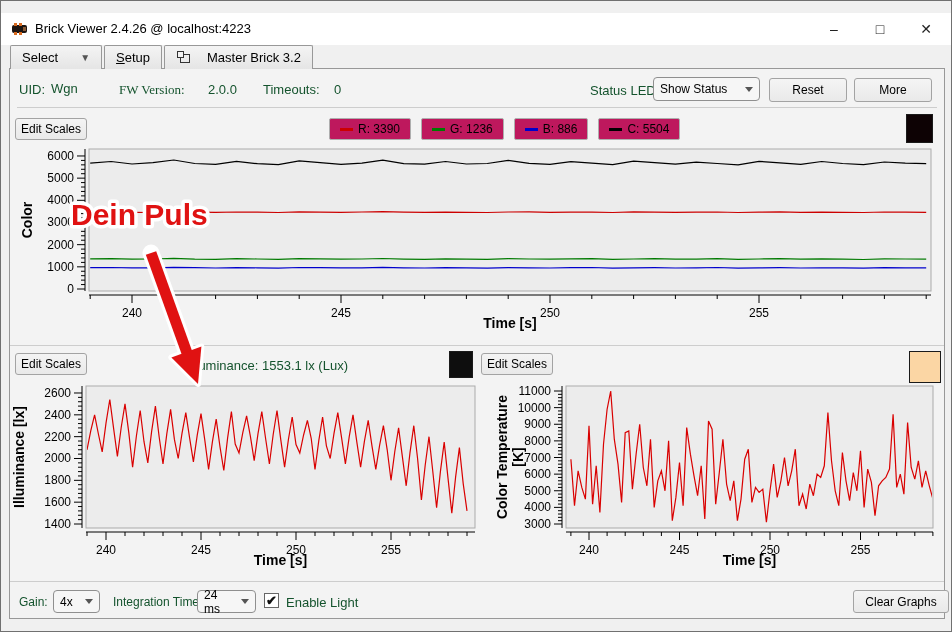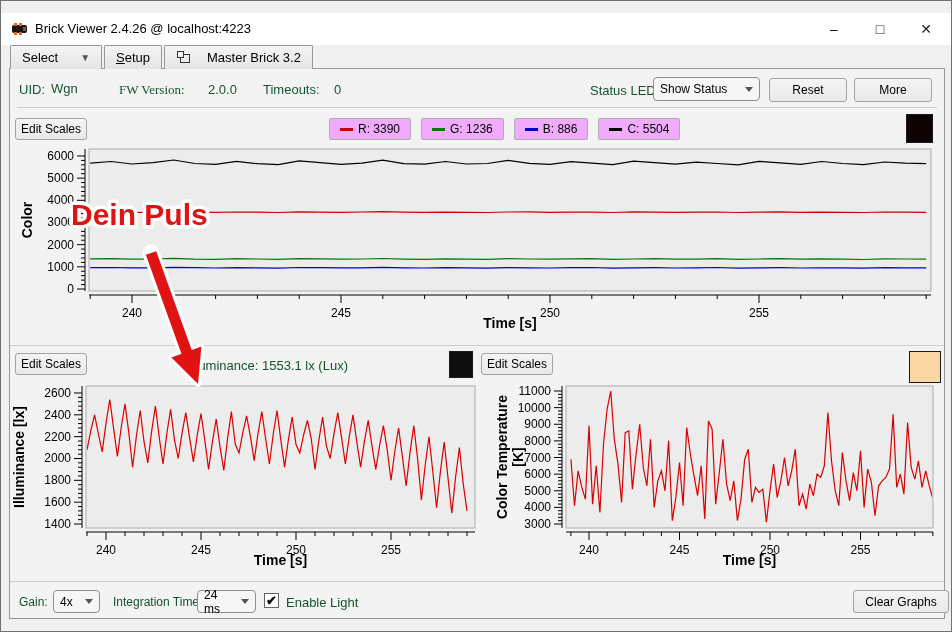--- a/index.html
+++ b/index.html
@@ -16,21 +16,21 @@
   .tab .caret{font-size:10px;color:#555;margin-left:6px;}
   .pane{position:absolute;left:8px;top:67px;width:936px;height:551px;border:1px solid #989898;background:#f3f3f3;box-sizing:border-box;}
   .lbl{position:absolute;font-size:13px;color:#14532d;white-space:nowrap;}
   .btn{position:absolute;background:linear-gradient(#f4f4f4,#e9e9e9);border:1px solid #a3a3a3;border-radius:3px;
        font-size:12px;color:#000;display:flex;align-items:center;justify-content:center;box-sizing:border-box;}
   .combo{position:absolute;background:#f6f6f6;border:1px solid #8f8f8f;border-radius:4px;display:flex;align-items:center;
          justify-content:space-between;padding:0 6px;font-size:12px;box-sizing:border-box;}
   .combo .arrow{width:0;height:0;border-left:4px solid transparent;border-right:4px solid transparent;border-top:5px solid #555;margin-left:6px;}
   .sep{position:absolute;height:1px;background:#cdcdcd;}
   .legend-row{position:absolute;left:328px;top:117px;display:flex;gap:10px;}
-  .legend-btn{height:22px;padding:0 10px;background:#f0abfc;border:1px solid #aeaeae;border-radius:2px;
+  .legend-btn{height:22px;padding:0 10px;background:#be185d;border:1px solid #aeaeae;border-radius:2px;
               display:flex;align-items:center;gap:5px;font-size:12px;box-sizing:border-box;}
   .legend-dash{width:13px;height:3px;}
   .swatch{position:absolute;border:1px solid #1a1a1a;box-sizing:border-box;}
   .chk{position:absolute;width:15px;height:15px;background:#fff;border:1px solid #666;box-sizing:border-box;
        display:flex;align-items:center;justify-content:center;font-size:13px;font-weight:bold;color:#111;}
   svg.layer{position:absolute;left:0;top:0;pointer-events:none;}
   u{text-decoration:underline;}
 </style>
 </head>
 <body>

